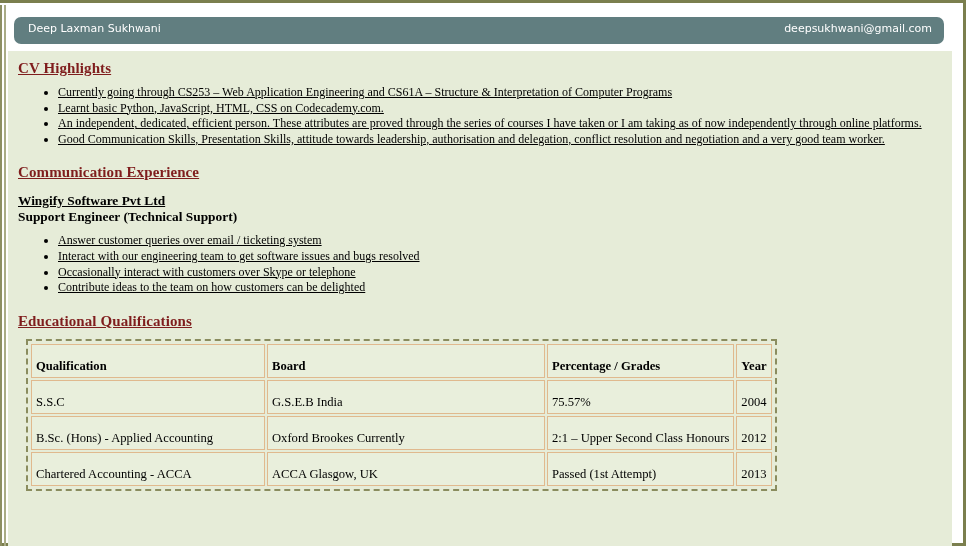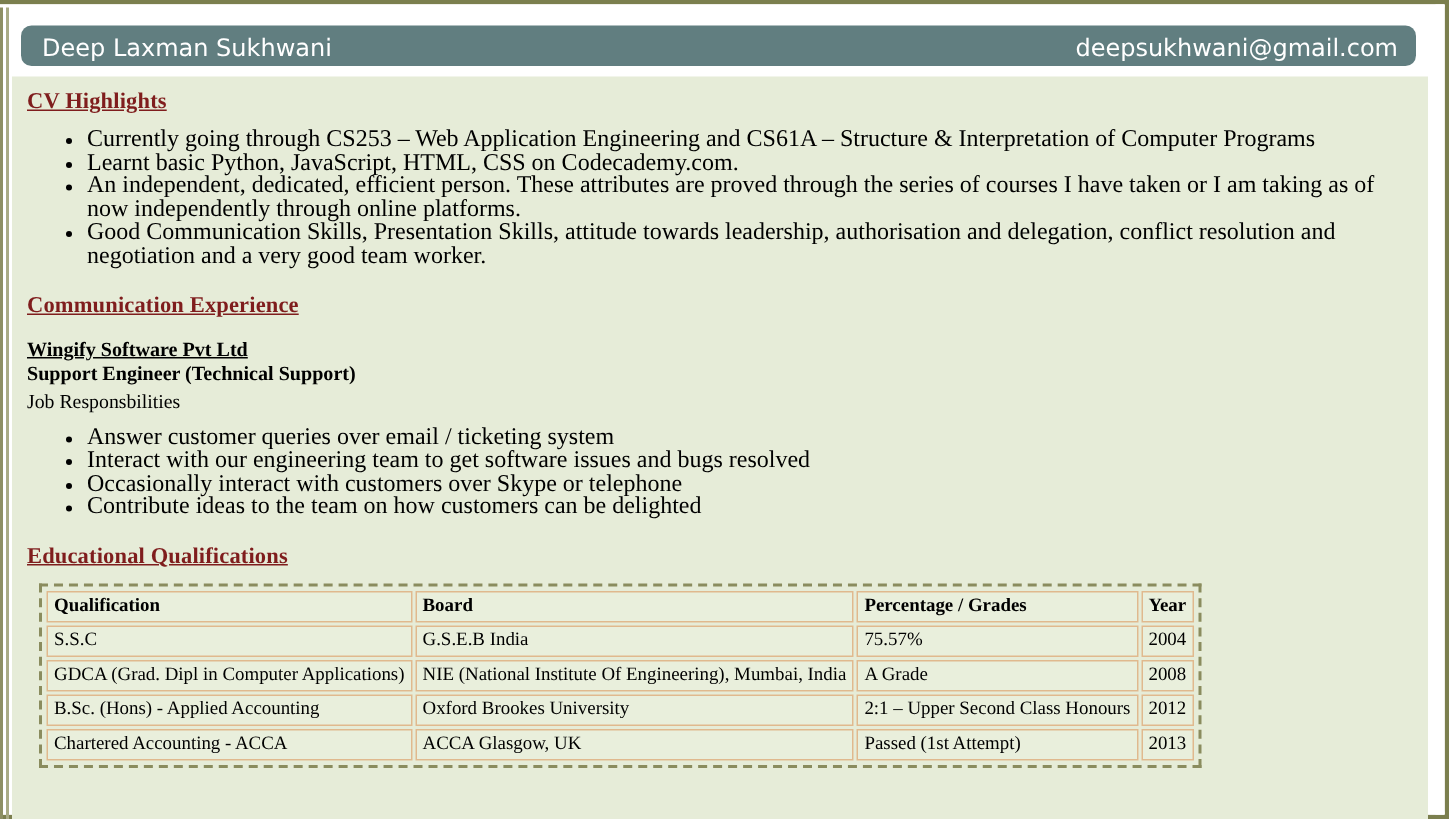--- a/index.html
+++ b/index.html
@@ -55,21 +55,21 @@
   #header-bar {
     position: absolute;
     left: 14px;
     top: 12px;
     width: 930px;
     height: 27px;
     background: #617e80;
     border-radius: 7px;
     color: #ffffff;
     font-family: "DejaVu Sans", sans-serif;
-    font-size: 16px;
+    font-size: 11px;
     box-sizing: border-box;
   }
   #header-name {
     position: absolute;
     left: 14px;
     top: 5px;
     white-space: nowrap;
   }
   #header-email {
     position: absolute;
@@ -104,25 +104,26 @@
     letter-spacing: 0.1px;
   }
   .section-wrap { margin: 0 0 0 4px; }
 
   ul.bullets {
     margin: 8px 0 0 0;
     padding-left: 44px;
     list-style-type: disc;
   }
   ul.bullets li {
-    font-size: 16px;
+    font-size: 12px;
     line-height: 15.6px;
     color: #000000;
     margin: 0;
     padding: 0;
+    text-decoration: underline;
   }
   ul.bullets li::marker { font-size: 12px; }
 
   .spacer-12 { height: 12px; }
   .spacer-16 { height: 16px; }
 
   .company {
     font-size: 13.4px;
     font-weight: bold;
     text-decoration: underline;
@@ -148,21 +149,21 @@
   }
   table#edu-table {
     border-collapse: separate;
     border-spacing: 2px;
     background: #e6ecd8;
     font-size: 12.6px;
   }
   table#edu-table td, table#edu-table th {
     border: 1px solid #e0b98e;
     background: #e9efdc;
-    padding: 1px 4px 2px 4px;
+    padding: 14px 4px 2px 4px;
     text-align: left;
     vertical-align: middle;
     color: #000000;
     font-weight: normal;
     white-space: nowrap;
     height: 16px;
   }
   table#edu-table th {
     font-weight: bold;
   }
@@ -202,21 +203,20 @@
 
       
       <div class="section-wrap">
         <h2 class="section">Communication Experience</h2>
       </div>
 
       <div class="spacer-12"></div>
 
       <div class="company">Wingify Software Pvt Ltd</div>
       <div class="role">Support Engineer (Technical Support)</div>
-      <div class="resp-label">Job Responsbilities</div>
 
       <ul class="bullets">
         <li>Answer customer queries over email / ticketing system</li>
         <li>Interact with our engineering team to get software issues and bugs resolved</li>
         <li>Occasionally interact with customers over Skype or telephone</li>
         <li>Contribute ideas to the team on how customers can be delighted</li>
       </ul>
 
       <div class="spacer-16"></div>
 
@@ -236,28 +236,22 @@
             </tr>
           </thead>
           <tbody>
             <tr>
               <td class="col-qual">S.S.C</td>
               <td class="col-board">G.S.E.B India</td>
               <td class="col-pct">75.57%</td>
               <td class="col-year">2004</td>
             </tr>
             <tr>
-              <td class="col-qual">GDCA (Grad. Dipl in Computer Applications)</td>
-              <td class="col-board">NIE (National Institute Of Engineering), Mumbai, India</td>
-              <td class="col-pct">A Grade</td>
-              <td class="col-year">2008</td>
-            </tr>
-            <tr>
               <td class="col-qual">B.Sc. (Hons) - Applied Accounting</td>
-              <td class="col-board">Oxford Brookes University</td>
+              <td class="col-board">Oxford Brookes Currently</td>
               <td class="col-pct">2:1 – Upper Second Class Honours</td>
               <td class="col-year">2012</td>
             </tr>
             <tr>
               <td class="col-qual">Chartered Accounting - ACCA</td>
               <td class="col-board">ACCA Glasgow, UK</td>
               <td class="col-pct">Passed (1st Attempt)</td>
               <td class="col-year">2013</td>
             </tr>
           </tbody>

